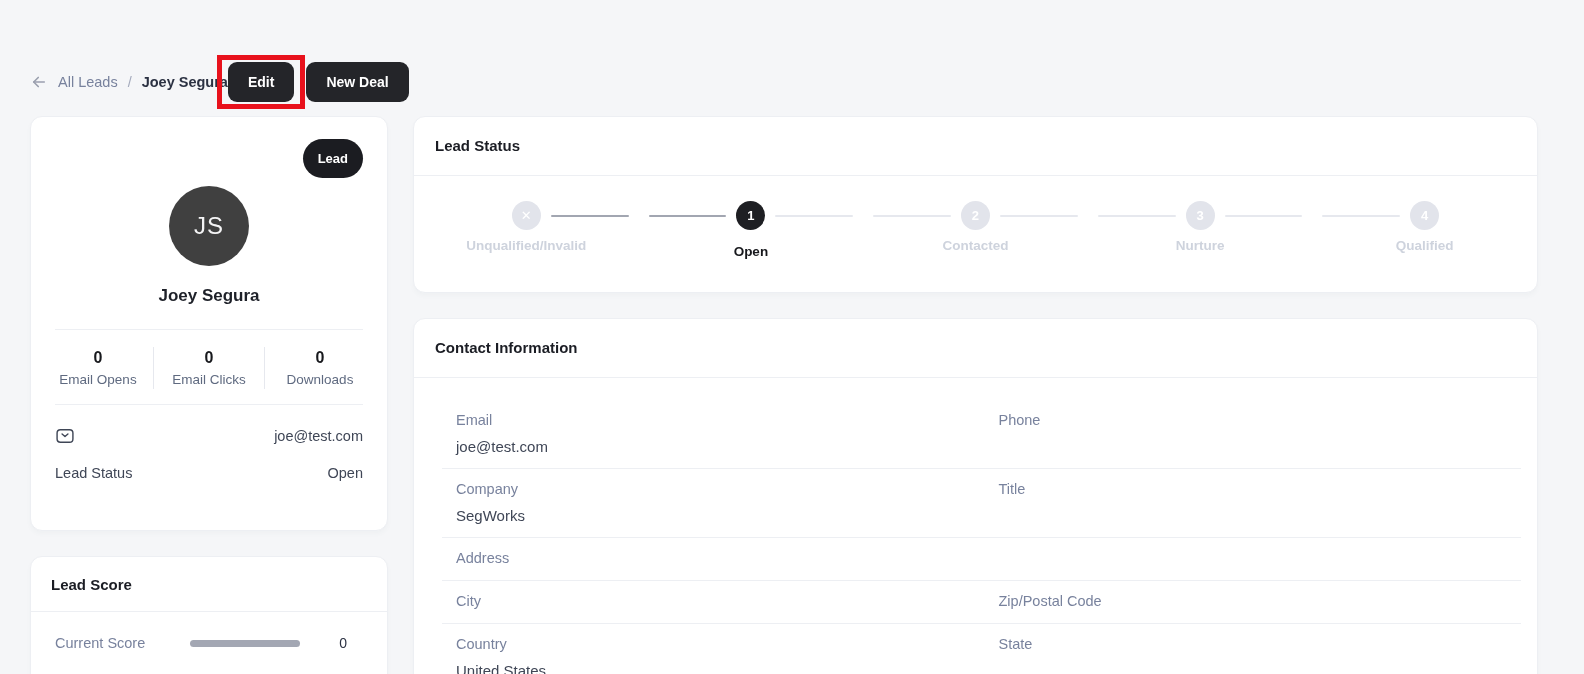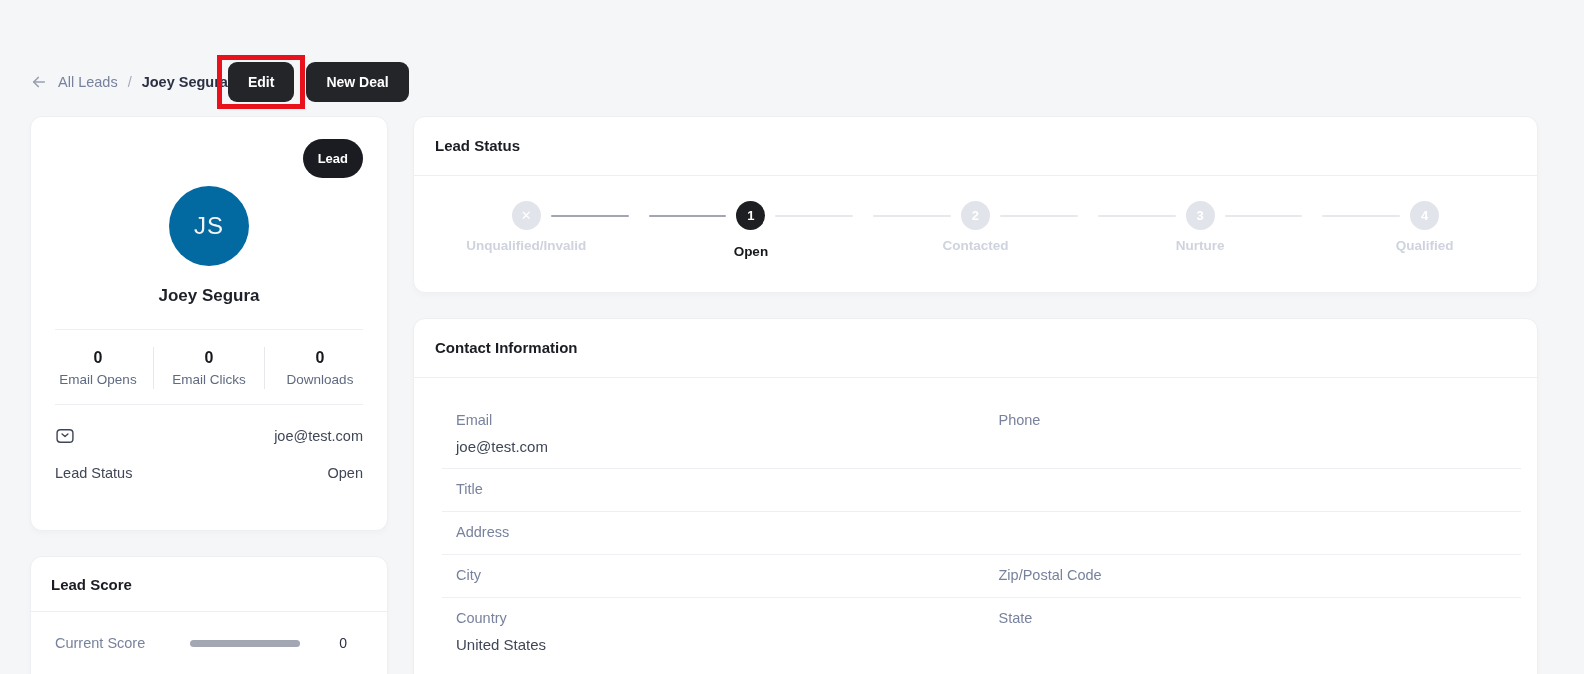--- a/index.html
+++ b/index.html
@@ -55,21 +55,21 @@
 
   
   .profile-card { height: 415px; }
   .badge-row { display: flex; justify-content: flex-end; padding: 22px 24px 0; }
   .badge {
     background: #1b1c21; color: #ffffff; font-size: 13px; font-weight: 600;
     padding: 12px 15px; border-radius: 999px;
   }
   .avatar {
     width: 80px; height: 80px; border-radius: 50%;
-    background: #0369a1; color: #f4f4f5;
+    background: #404040; color: #f4f4f5;
     display: flex; align-items: center; justify-content: center;
     font-size: 24px; letter-spacing: 1px;
     margin: 8px auto 0;
   }
   .profile-name { text-align: center; margin-top: 20px; font-size: 17px; font-weight: 700; color: #1e2129; }
   .profile-div { margin: 23px 24px 0; border-top: 1px solid #edeff3; }
 
   .stats { display: flex; padding: 17px 12px 15px; }
   .stat { flex: 1; text-align: center; padding: 2px 4px; }
   .stat + .stat { border-left: 1px solid #e6e8ee; }
@@ -287,20 +287,24 @@
               <div class="ci-label">Email</div>
               <div class="ci-value">joe@test.com</div>
             </div>
             <div class="ci-cell">
               <div class="ci-label">Phone</div>
             </div>
           </div>
 
           <div class="ci-row">
             <div class="ci-cell">
+              <div class="ci-label">Company</div>
+              <div class="ci-value">SegWorks</div>
+            </div>
+            <div class="ci-cell">
               <div class="ci-label">Title</div>
             </div>
           </div>
 
           <div class="ci-row">
             <div class="ci-cell full">
               <div class="ci-label">Address</div>
             </div>
           </div>
 

